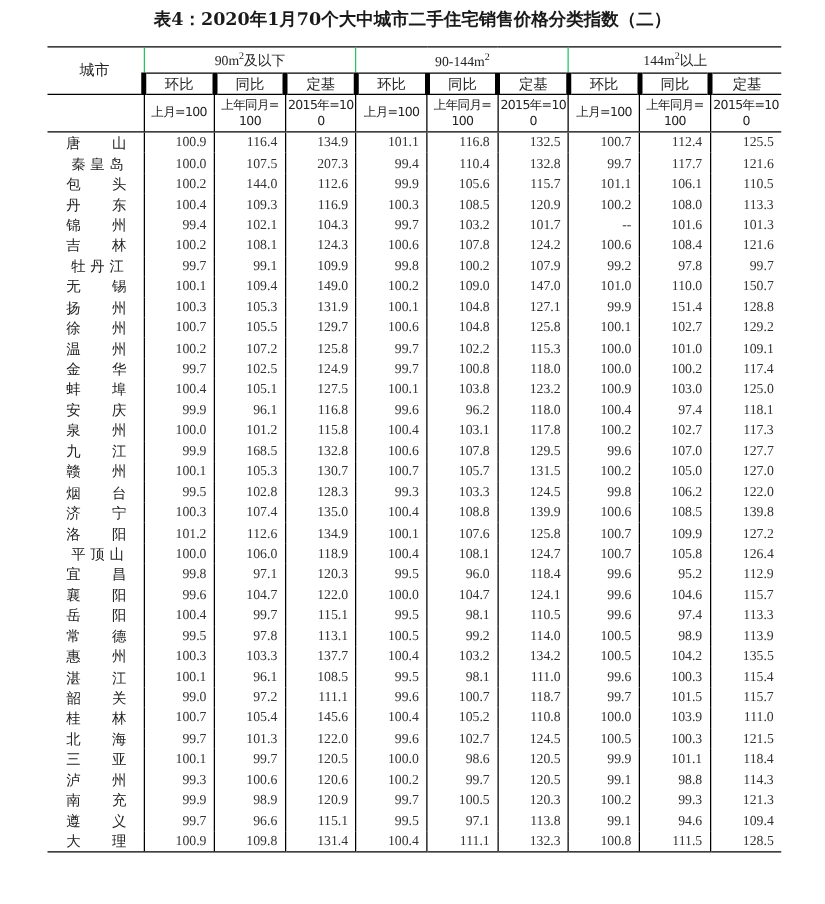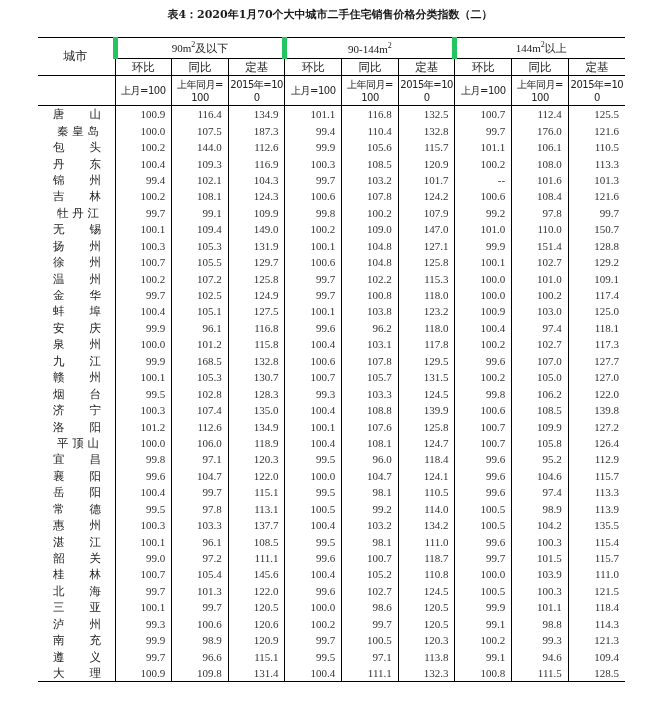--- a/index.html
+++ b/index.html
@@ -1,29 +1,29 @@
 <!DOCTYPE html>
 <html><head>
 <meta charset="utf-8">
 <style>
   html, body { margin: 0; padding: 0; background: #ffffff; }
   body { width: 660px; height: 723px; position: relative; overflow: hidden;
          font-family: "DejaVu Serif", "Liberation Serif", serif; color: #222; }
   .title { position: absolute; top: 7px; left: 0; width: 660px; text-align: center;
-           font-size: 11px; font-weight: bold; letter-spacing: 0px; color: #1a1a1a; }
+           font-size: 14px; font-weight: bold; letter-spacing: 0px; color: #1a1a1a; }
   table.grid { position: absolute; left: 38px; top: 37px; border-collapse: collapse;
                table-layout: fixed; width: 587px; }
   table.grid td, table.grid th { padding: 0; font-weight: normal; }
   col.c-city { width: 77px; }
   col.c-val { width: 56.67px; }
-  .h-group th { height: 20px; font-size: 11px; border-bottom: 1px solid #000; border-left: 5px solid #22c55e;
+  .h-group th { height: 20px; font-size: 11px; border-bottom: 1px solid #000; border-left: 1px solid #22c55e;
                 border-top: 1px solid #000; text-align: center; font-family: "Liberation Serif", serif; }
   .h-group th.city { border-left: none; font-size: 12px; font-family: "DejaVu Sans", sans-serif;
                      border-bottom: 1px solid #000; }
-  .h-sub th { height: 16px; font-size: 11.5px; border-bottom: 1px solid #000; border-left: 1px solid #000000;
+  .h-sub th { height: 16px; font-size: 11.5px; border-bottom: 1px solid #000; border-left: 4px solid #000000;
               text-align: center; font-family: "DejaVu Sans", sans-serif; }
   .h-unit th { height: 29px; font-size: 10px; line-height: 13px; border-left: 1px solid #000;
                border-bottom: 1px solid #000; text-align: center; font-family: "DejaVu Sans", sans-serif; letter-spacing: -0.5px; }
   sup { font-size: 8px; }
   tr.row td { height: 16.45px; font-size: 11px; line-height: 16px; text-align: right;
               padding-right: 6px; border-left: 1px solid #000; font-family: "Liberation Serif", serif; color: #333; }
   tr.row td.city { border-left: none; text-align: left; padding-left: 15px; padding-right: 0;
                    font-family: "DejaVu Sans", sans-serif; font-size: 11.5px; color: #222; }
   .cityname { display: inline-flex; justify-content: space-between; width: 48px; }
   .cityname.three { width: 42px; margin-left: 4px; }
@@ -95,26 +95,26 @@
         <td>125.5</td>
       </tr>
       <tr class="row">
         <td class="city"><span class="cityname three">
             <span>秦</span>
             <span>皇</span>
             <span>岛</span>
           </span></td>
         <td>100.0</td>
         <td>107.5</td>
-        <td>187.3</td>
+        <td>207.3</td>
         <td>99.4</td>
         <td>110.4</td>
         <td>132.8</td>
         <td>99.7</td>
-        <td>176.0</td>
+        <td>117.7</td>
         <td>121.6</td>
       </tr>
       <tr class="row">
         <td class="city"><span class="cityname">
             <span>包</span>
             <span>头</span>
           </span></td>
         <td>100.2</td>
         <td>144.0</td>
         <td>112.6</td>

